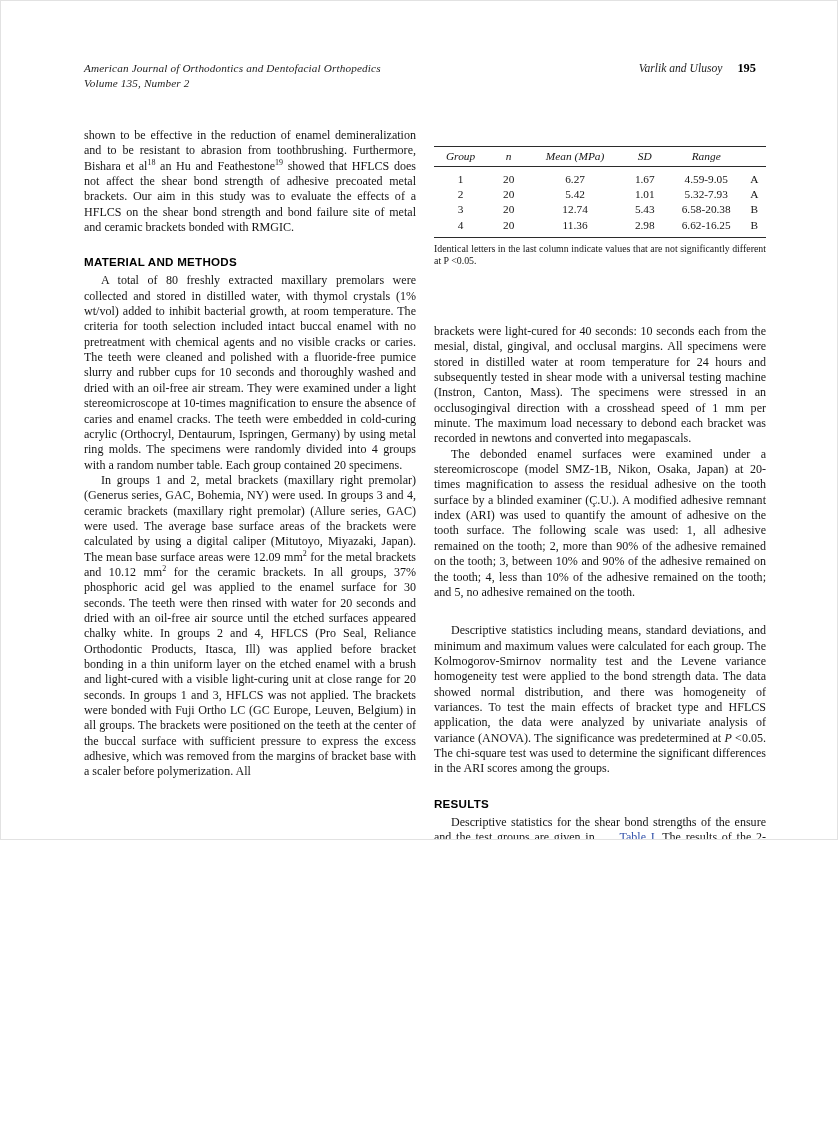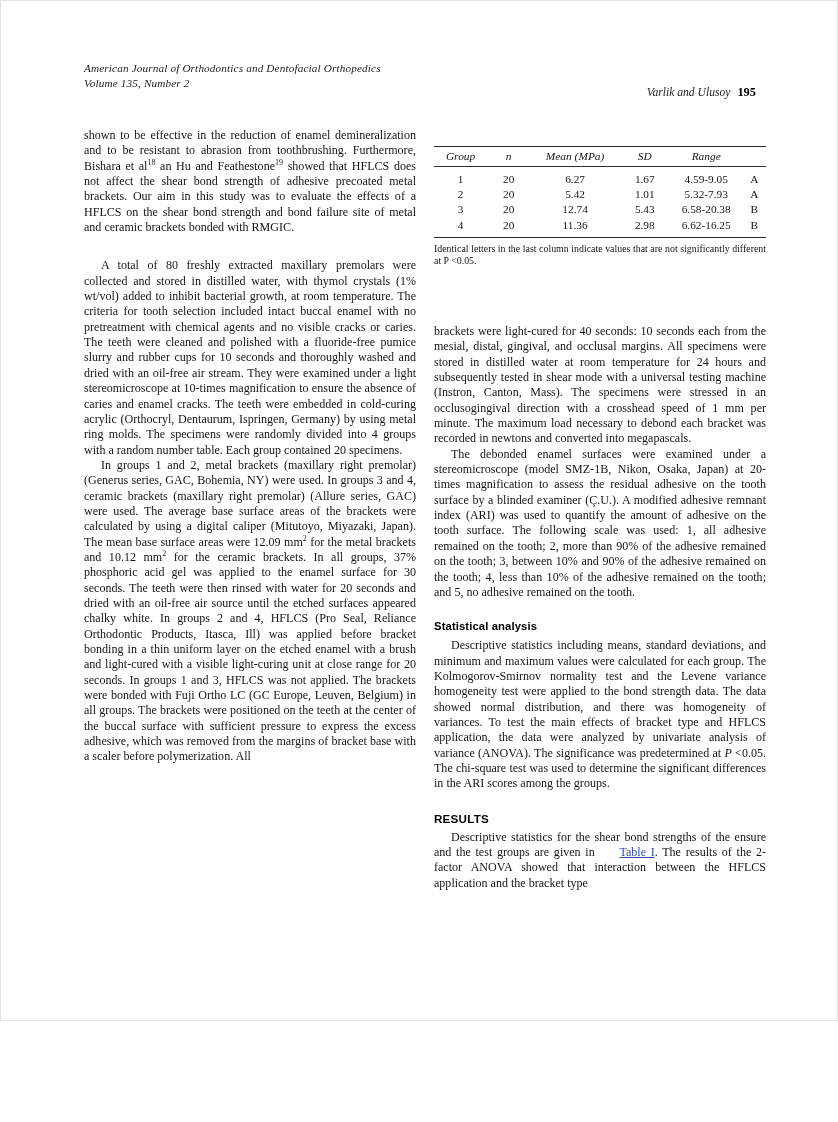--- a/index.html
+++ b/index.html
@@ -7,21 +7,21 @@
     padding: 0;
     background: #ffffff;
   }
   body {
     font-family: "Liberation Serif", serif;
     color: #1a1a1a;
   }
   .page {
     position: relative;
     width: 838px;
-    height: 1021px;
+    height: 840px;
     background: #ffffff;
     box-sizing: border-box;
     overflow: hidden;
     border: 1px solid #e2e2e2;
   }
 
   
   .running-head {
     position: absolute;
     left: 83px;
@@ -41,23 +41,22 @@
     color: #1d1d1d;
     white-space: nowrap;
   }
   .rh-left .rh-line2 { display: block; }
   .rh-right {
     position: absolute;
     right: 0;
     top: 0;
     display: flex;
     align-items: baseline;
-    gap: 7px;
-    white-space: nowrap;
-    margin-top: 24px;
+    gap: 15px;
+    white-space: nowrap;
   }
   .rh-authors {
     font-style: italic;
     font-size: 11.6px;
     color: #1d1d1d;
   }
   .rh-pageno {
     font-weight: bold;
     font-size: 12.4px;
     font-family: "Liberation Serif", serif;
@@ -187,20 +186,21 @@
       <span class="rh-authors">Varlik and Ulusoy</span>
       <span class="rh-pageno">195</span>
     </div>
   </div>
 
   <div class="col col-left">
 
     <p class="cont"><span>shown to be effective in the reduction of enamel demineralization and to be resistant to abrasion from toothbrushing. Furthermore, Bishara et al</span><sup>18</sup><span> an Hu and Feathestone</span><sup>19</sup><span> showed that HFLCS does not affect the shear bond strength of adhesive precoated metal brackets. Our aim in this study was to evaluate the effects of a HFLCS on the shear bond strength and bond failure site of metal and ceramic brackets bonded with RMGIC.</span></p>
 
     <div class="sp-before-head"></div>
+    <h2 class="section">MATERIAL AND METHODS</h2>
     <div class="sp-after-head"></div>
 
     <p class="indent">A total of 80 freshly extracted maxillary premolars were collected and stored in distilled water, with thymol crystals (1% wt/vol) added to inhibit bacterial growth, at room temperature. The criteria for tooth selection included intact buccal enamel with no pretreatment with chemical agents and no visible cracks or caries. The teeth were cleaned and polished with a fluoride-free pumice slurry and rubber cups for 10 seconds and thoroughly washed and dried with an oil-free air stream. They were examined under a light stereomicroscope at 10-times magnification to ensure the absence of caries and enamel cracks. The teeth were embedded in cold-curing acrylic (Orthocryl, Dentaurum, Ispringen, Germany) by using metal ring molds. The specimens were randomly divided into 4 groups with a random number table. Each group contained 20 specimens.</p>
 
     <p class="indent"><span>In groups 1 and 2, metal brackets (maxillary right premolar) (Generus series, GAC, Bohemia, NY) were used. In groups 3 and 4, ceramic brackets (maxillary right premolar) (Allure series, GAC) were used. The average base surface areas of the brackets were calculated by using a digital caliper (Mitutoyo, Miyazaki, Japan). The mean base surface areas were 12.09 mm</span><sup>2</sup><span> for the metal brackets and 10.12 mm</span><sup>2</sup><span> for the ceramic brackets. In all groups, 37% phosphoric acid gel was applied to the enamel surface for 30 seconds. The teeth were then rinsed with water for 20 seconds and dried with an oil-free air source until the etched surfaces appeared chalky white. In groups 2 and 4, HFLCS (Pro Seal, Reliance Orthodontic Products, Itasca, Ill) was applied before bracket bonding in a thin uniform layer on the etched enamel with a brush and light-cured with a visible light-curing unit at close range for 20 seconds. In groups 1 and 3, HFLCS was not applied. The brackets were bonded with Fuji Ortho LC (GC Europe, Leuven, Belgium) in all groups. The brackets were positioned on the teeth at the center of the buccal surface with sufficient pressure to express the excess adhesive, which was removed from the margins of bracket base with a scaler before polymerization. All</span></p>
 
   </div>
 
   <div class="table-block">
 
@@ -255,21 +255,20 @@
     <div class="tbl-foot">Identical letters in the last column indicate values that are not significantly different at P &lt;0.05.</div>
   </div>
 
   <div class="col col-right" style="top:323px;">
 
     <p class="cont">brackets were light-cured for 40 seconds: 10 seconds each from the mesial, distal, gingival, and occlusal margins. All specimens were stored in distilled water at room temperature for 24 hours and subsequently tested in shear mode with a universal testing machine (Instron, Canton, Mass). The specimens were stressed in an occlusogingival direction with a crosshead speed of 1 mm per minute. The maximum load necessary to debond each bracket was recorded in newtons and converted into megapascals.</p>
 
     <p class="indent">The debonded enamel surfaces were examined under a stereomicroscope (model SMZ-1B, Nikon, Osaka, Japan) at 20-times magnification to assess the residual adhesive on the tooth surface by a blinded examiner (Ç.U.). A modified adhesive remnant index (ARI) was used to quantify the amount of adhesive on the tooth surface. The following scale was used: 1, all adhesive remained on the tooth; 2, more than 90% of the adhesive remained on the tooth; 3, between 10% and 90% of the adhesive remained on the tooth; 4, less than 10% of the adhesive remained on the tooth; and 5, no adhesive remained on the tooth.</p>
 
     <div class="sp-before-head"></div>
-    <h3 class="subsection">Statistical analysis</h3>
     <div class="sp-after-head"></div>
 
     <p class="indent"><span>Descriptive statistics including means, standard deviations, and minimum and maximum values were calculated for each group. The Kolmogorov-Smirnov normality test and the Levene variance homogeneity test were applied to the bond strength data. The data showed normal distribution, and there was homogeneity of variances. To test the main effects of bracket type and HFLCS application, the data were analyzed by univariate analysis of variance (ANOVA). The significance was predetermined at </span><i>P</i><span> &lt;0.05. The chi-square test was used to determine the significant differences in the ARI scores among the groups.</span></p>
 
     <div class="sp-before-head"></div>
     <h2 class="section">RESULTS</h2>
     <div class="sp-after-head"></div>
 
     <p class="indent"><span>Descriptive statistics for the shear bond strengths of the ensure and the test groups are given in </span><a class="xref" href="#">Table I</a><span>. The results of the 2-factor ANOVA showed that interaction between the HFLCS application and the bracket type</span></p>
 

